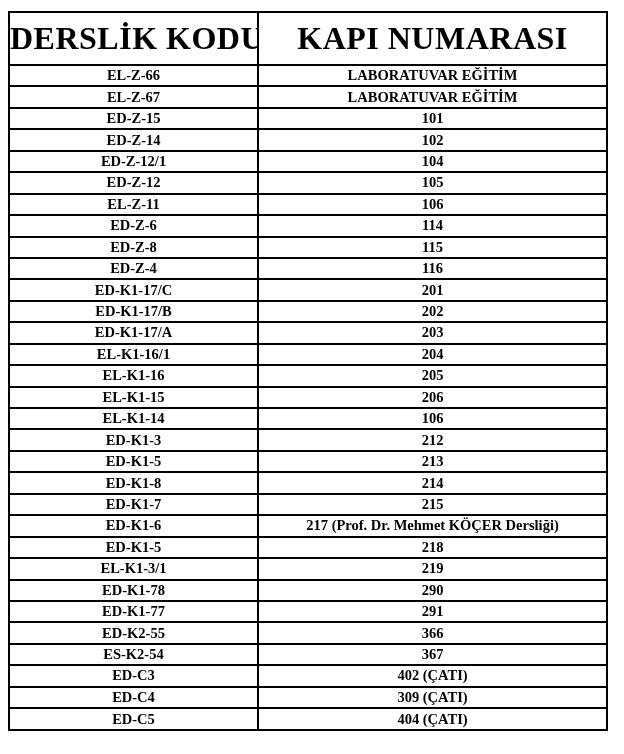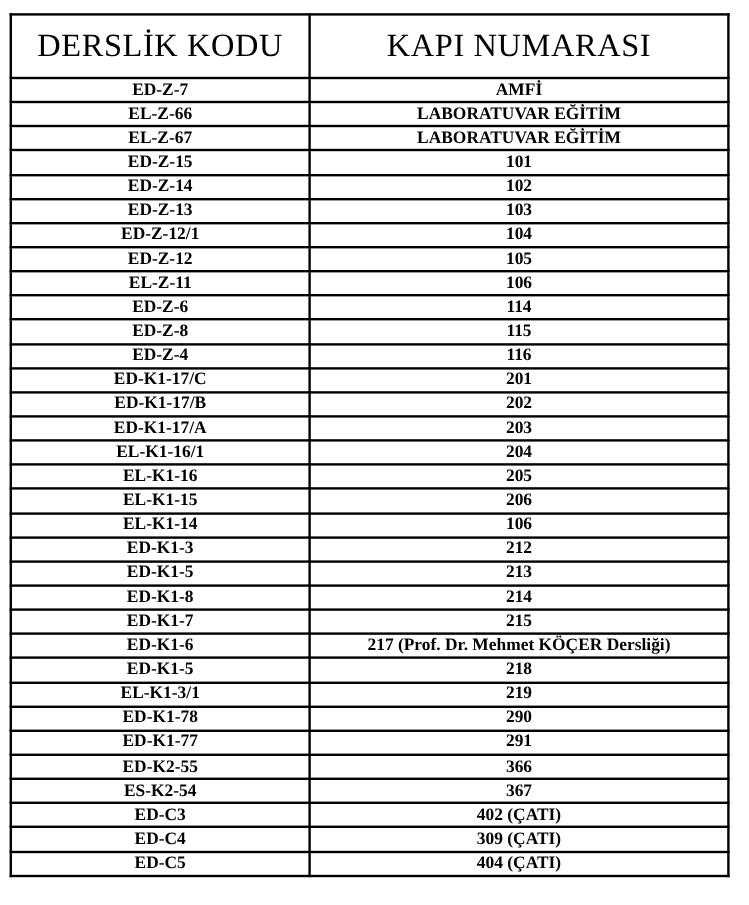--- a/index.html
+++ b/index.html
@@ -20,22 +20,22 @@
   th, td {
     border: 2px solid #000000;
     text-align: center;
     vertical-align: middle;
     color: #000000;
     overflow: hidden;
     white-space: nowrap;
   }
   th {
     height: 53px;
-    font-size: 27px;
-    font-weight: normal;
+    font-size: 32px;
+    font-weight: bold;
     letter-spacing: 0.5px;
   }
   td {
     height: 20px;
     font-size: 14.5px;
     font-weight: bold;
     padding: 0 2px;
   }
   col.c1 { width: 249px; }
   col.c2 { width: 349px; }
@@ -49,42 +49,34 @@
     <col class="c2">
   </colgroup>
   <thead>
     <tr>
       <th>DERSLİK KODU</th>
       <th>KAPI NUMARASI</th>
     </tr>
   </thead>
   <tbody id="table-body">
       <tr>
-        <td>ED-Z-7</td>
-        <td>AMFİ</td>
-      </tr>
-      <tr>
         <td>EL-Z-66</td>
         <td>LABORATUVAR EĞİTİM</td>
       </tr>
       <tr>
         <td>EL-Z-67</td>
         <td>LABORATUVAR EĞİTİM</td>
       </tr>
       <tr>
         <td>ED-Z-15</td>
         <td>101</td>
       </tr>
       <tr>
         <td>ED-Z-14</td>
         <td>102</td>
-      </tr>
-      <tr>
-        <td>ED-Z-13</td>
-        <td>103</td>
       </tr>
       <tr>
         <td>ED-Z-12/1</td>
         <td>104</td>
       </tr>
       <tr>
         <td>ED-Z-12</td>
         <td>105</td>
       </tr>
       <tr>

